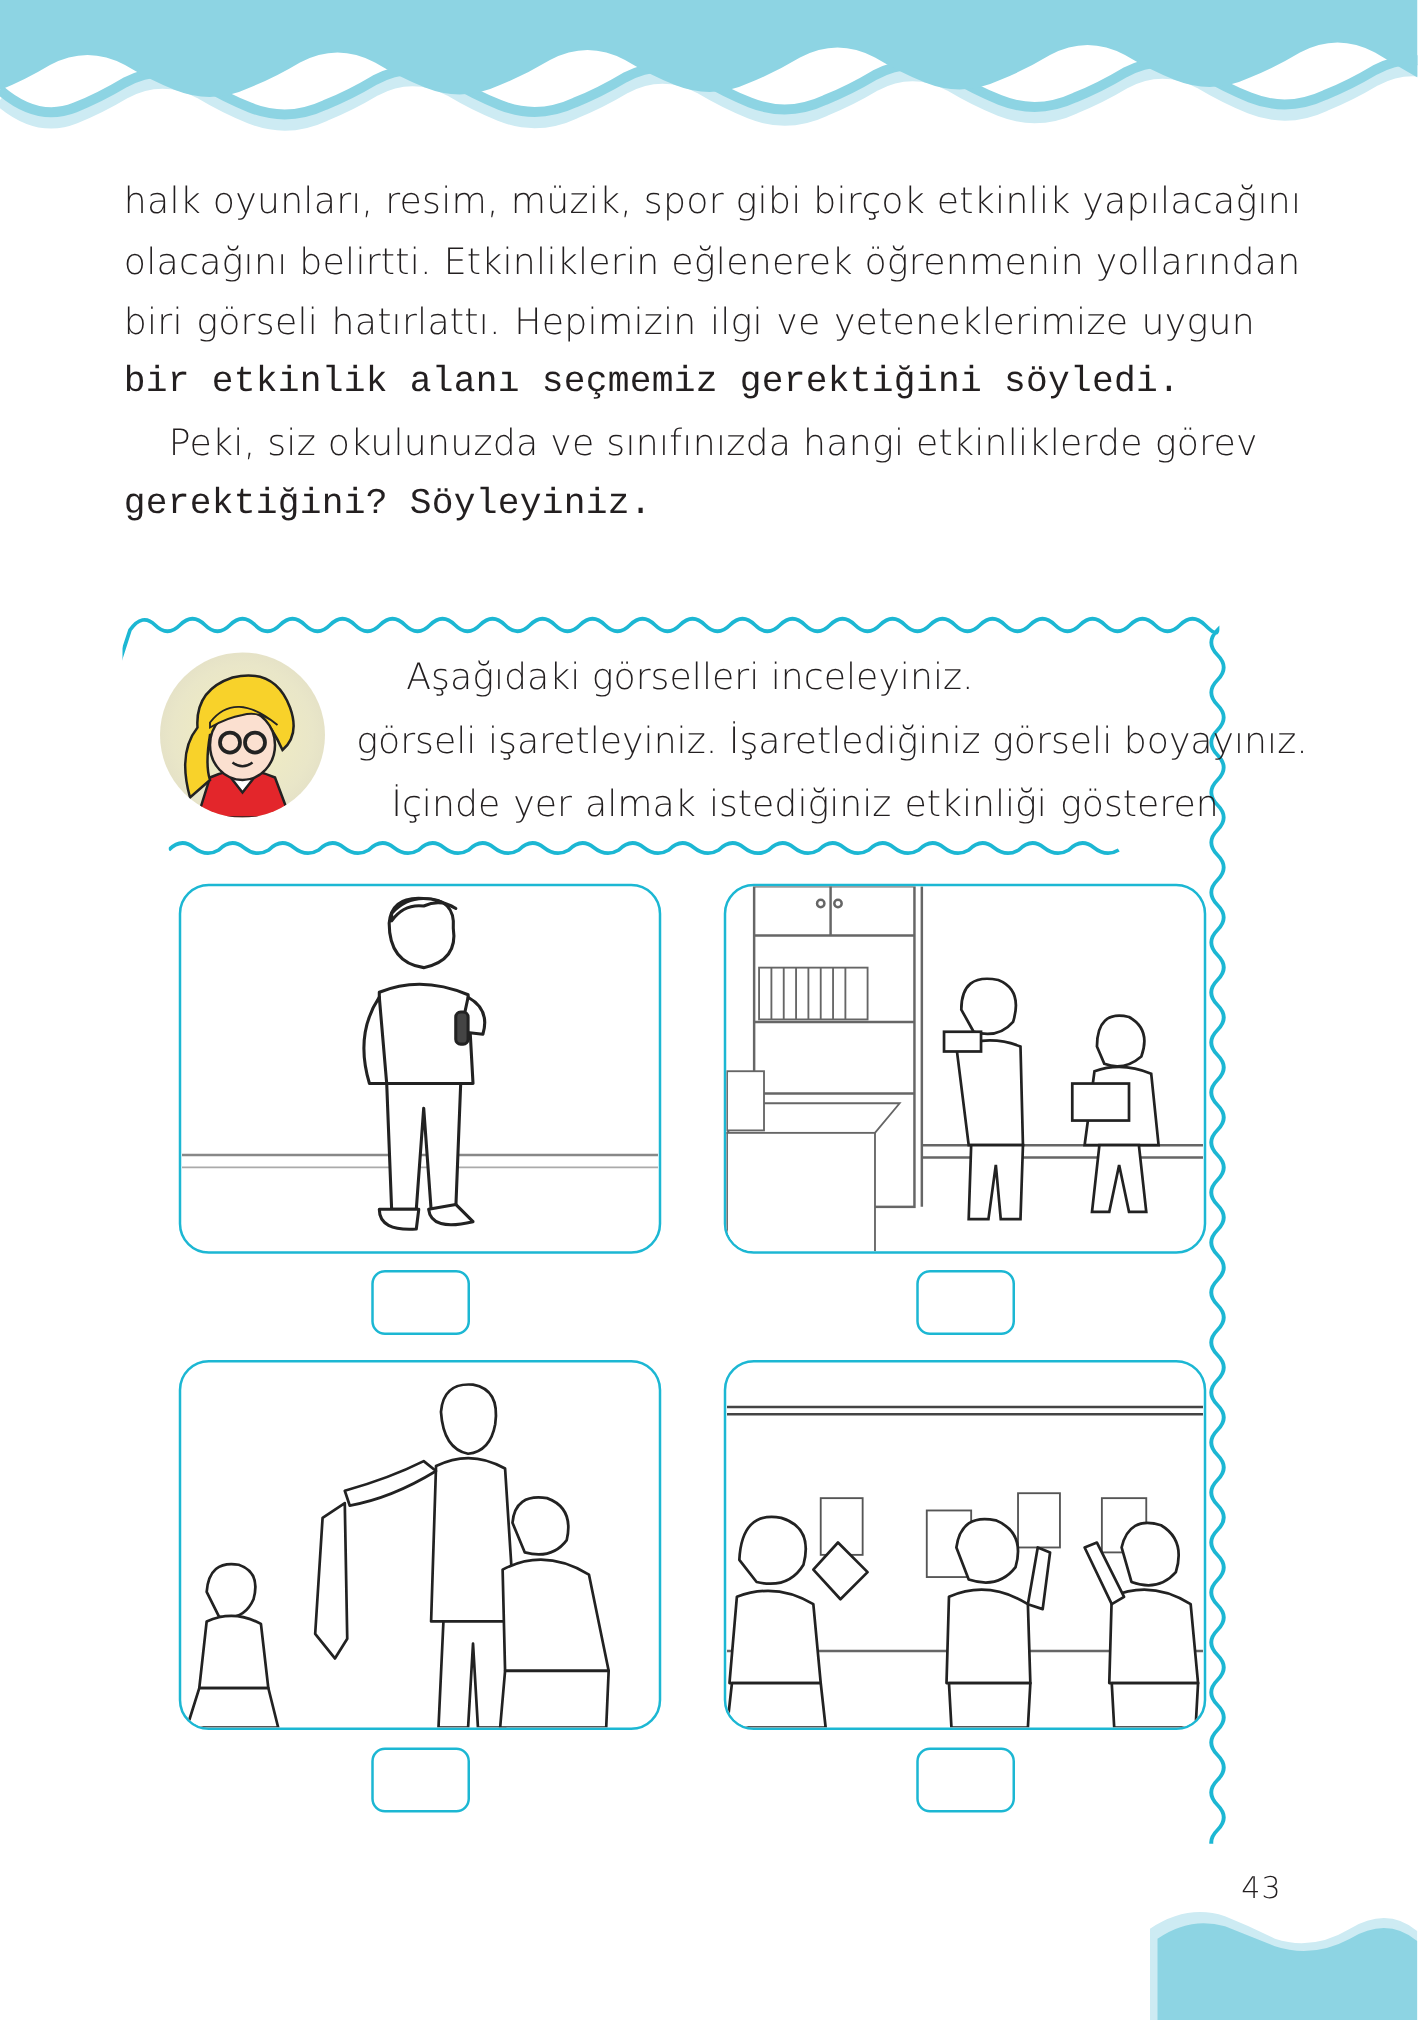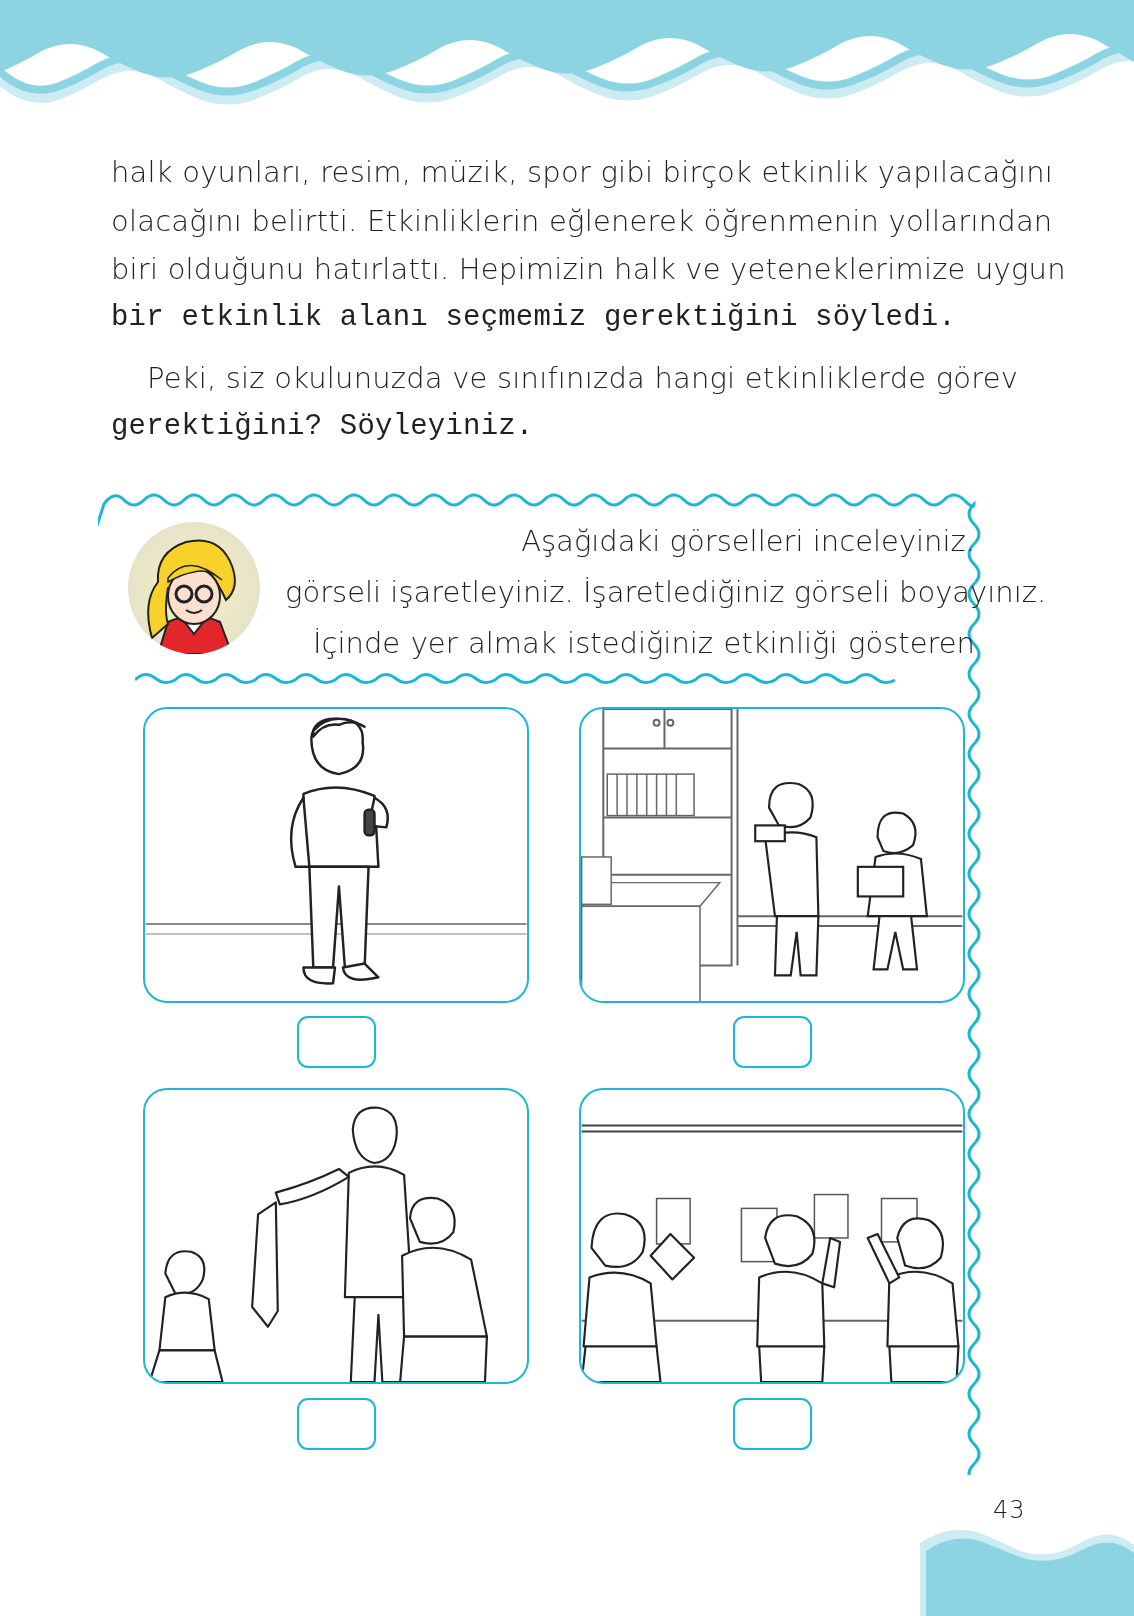--- a/index.html
+++ b/index.html
@@ -1,29 +1,29 @@
 <!DOCTYPE html>
 <html><head>
 <meta charset="utf-8">
 <style>
   html, body { margin:0; padding:0; }
   body { width:1134px; height:1616px; position:relative; background:#ffffff; overflow:hidden;
          font-family:"DejaVu Sans", sans-serif; color:#231f20; }
   .header-wave { position:absolute; left:0; top:0; width:1134px; height:110px; }
   .body-text { position:absolute; left:99px; top:136px; width:905px; font-size:29px; line-height:48.5px;
                letter-spacing:0.2px; font-weight:300; }
-  .body-text p { margin:12px; text-align:justify; text-align-last:left; }
+  .body-text p { margin:0; text-align:justify; text-align-last:left; }
   .body-text .line { display:block; text-align:justify; text-align-last:justify; white-space:nowrap; }
   .body-text .line.last { text-align-last:left;font-family:Liberation Mono, monospace; }
   .indent { padding-left:36px; }
   .frame { position:absolute; left:98px; top:490px; width:906px; height:985px; }
   .avatar { position:absolute; left:128px; top:522px; width:132px; height:132px; border-radius:50%;
             background:radial-gradient(circle at 50% 50%, #f4efc0 0%, #e9e6c8 60%, #dcd8c4 100%); overflow:hidden; }
   .instructions { position:absolute; left:285px; top:516px; width:690px; font-size:29px; line-height:51px; font-weight:300; }
-  .instructions .l { display:block; white-space:nowrap;text-align:right; }
+  .instructions .l { display:block; white-space:nowrap; }
   .instructions .j { text-align:justify; text-align-last:justify; }
   .sep { position:absolute; left:135px; top:668px; width:840px; height:20px; }
   .panel { position:absolute; width:386px; height:296px; border:2.5px solid #1cb7d3; border-radius:24px;
            background:#fff; box-sizing:border-box; overflow:hidden; }
   .panel svg { width:100%; height:100%; display:block; }
   .checkbox { position:absolute; width:79px; height:52px; border:2.5px solid #1cb7d3; border-radius:11px;
               box-sizing:border-box; background:#fff; cursor:pointer; }
   .page-number { position:absolute; left:993px; top:1496px; font-size:24px; font-weight:300; letter-spacing:1px; }
   .footer-wave { position:absolute; left:920px; top:1525px; width:214px; height:91px; }
 </style>
@@ -41,21 +41,21 @@
   <g transform="translate(0,10)">
       <use href="#wv" fill="none" stroke="#8dd4e3" stroke-width="8"></use>
     </g>
   <path d="M0 0 H1134 V62 q-14 -8 -34 -20 q-30 -16 -60 0 q-20 12 -40 20 q-30 14 -60 2 q-20 -8 -40 -20 q-30 -16 -60 0 q-20 12 -40 20 q-30 14 -60 2 q-20 -8 -40 -20 q-30 -16 -60 0 q-20 12 -40 20 q-30 14 -60 2 q-20 -8 -40 -20 q-30 -16 -60 0 q-20 12 -40 20 q-30 14 -60 2 q-20 -8 -40 -20 q-30 -16 -60 0 q-20 12 -40 20 q-30 14 -60 2 q-20 -8 -40 -20 q-30 -16 -60 0 q-20 12 -40 20 q-30 12 -60 -14 Z" fill="#8dd4e3"></path>
 </svg>
 
 <div class="body-text">
   <p>
     <span class="line">halk oyunları, resim, müzik, spor gibi birçok etkinlik yapılacağını</span>
     <span class="line">olacağını belirtti. Etkinliklerin eğlenerek öğrenmenin yollarından</span>
-    <span class="line">biri olduğunu hatırlattı. Hepimizin halk ve yeteneklerimize uygun</span>
+    <span class="line">biri görseli hatırlattı. Hepimizin ilgi ve yeteneklerimize uygun</span>
     <span class="line last">bir etkinlik alanı seçmemiz gerektiğini söyledi.</span>
   </p>
   <p>
     <span class="line indent">Peki, siz okulunuzda ve sınıfınızda hangi etkinliklerde görev</span>
     <span class="line last">gerektiğini? Söyleyiniz.</span>
   </p>
 </div>
 
 <svg class="frame" viewBox="0 0 906 985">
   <path fill="none" stroke="#1cb7d3" stroke-width="3" d="M6 14

